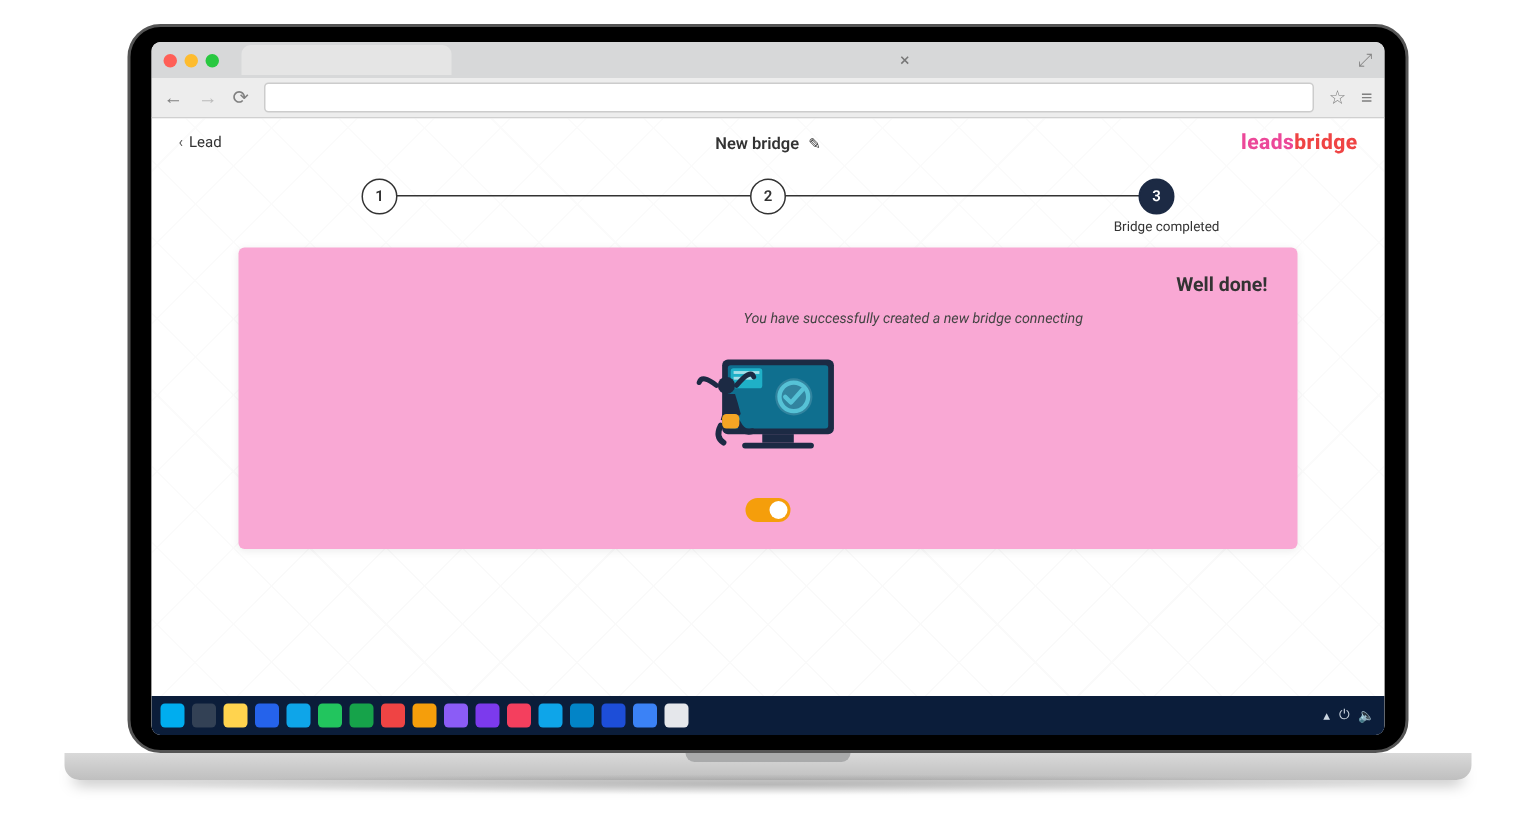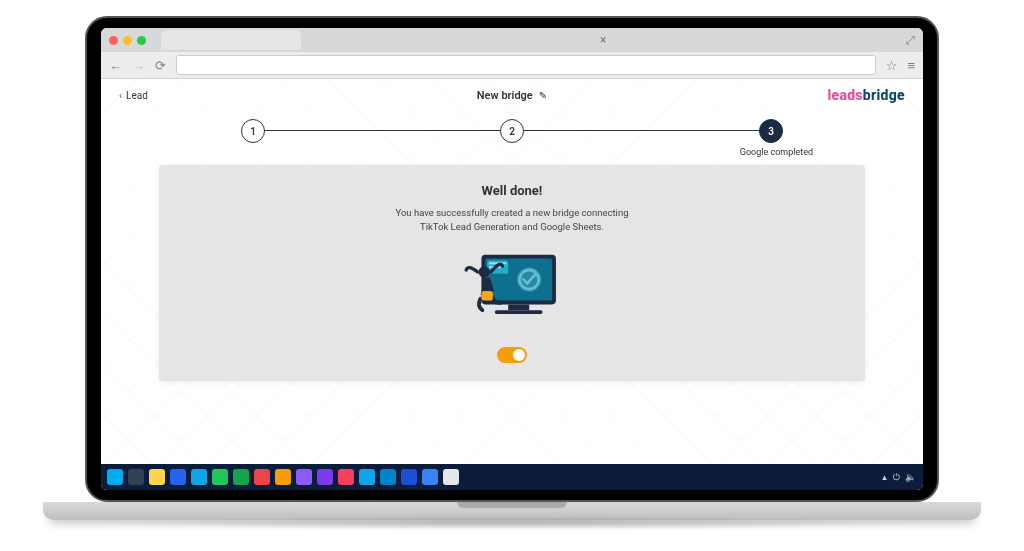--- a/index.html
+++ b/index.html
@@ -24,33 +24,33 @@
     repeating-linear-gradient(-45deg,#999 0 1px,transparent 1px 36px);
   }
   .topbar{position:relative;height:32px;display:flex;align-items:center;padding:0 18px;}
   .exit{display:flex;align-items:center;gap:4px;font-size:10px;color:#333;cursor:pointer;}
   .chev{font-size:10px;color:#555;}
   .title-wrap{position:absolute;left:0;right:0;text-align:center;pointer-events:none;}
   .title-inner{display:inline-flex;align-items:center;gap:6px;pointer-events:auto;}
   .title{font-size:11px;font-weight:600;}
   .pencil{font-size:10px;color:#333;cursor:pointer;}
   .brand{margin-left:auto;font-size:14px;font-weight:800;letter-spacing:.3px;}
-  .brand .b1{color:#ec4899;} .brand .b2{color:#0c4a6e;}
+  .brand .b1{color:#ec4899;} .brand .b2{color:#ef4444;}
   
   .stepper{position:relative;margin:8px 140px 0;}
   .step-line{position:absolute;left:12px;right:12px;top:11px;height:1px;background:#333;}
   .steps{display:flex;justify-content:space-between;position:relative;}
   .step{width:22px;height:22px;border-radius:50%;background:#fff;border:1px solid #333;display:flex;align-items:center;justify-content:center;font-size:10px;font-weight:600;color:#333;}
   .step.active{background:#1c2a44;border-color:#1c2a44;color:#fff;}
   .step-lbl{position:absolute;right:-30px;top:28px;font-size:9px;color:#333;white-space:nowrap;}
   .step-wrap{position:relative;}
   
-  .card{position:relative;margin:22px 58px 0;background:#e5e5e5;border-radius:4px;box-shadow:0 1px 6px rgba(0,0,0,.08);padding:14px 20px 18px;text-align:center;}
+  .card{position:relative;margin:22px 58px 0;background:#f9a8d4;border-radius:4px;box-shadow:0 1px 6px rgba(0,0,0,.08);padding:14px 20px 18px;text-align:right;}
   .h{font-size:13px;font-weight:700;margin:4px 0 8px;}
-  .p{font-size:9.5px;color:#444;line-height:1.5;margin:0 auto;max-width:420px;}
+  .p{font-size:9.5px;color:#444;line-height:1.5;margin:0 auto;max-width:420px;font-style:italic;}
   .illus{margin:14px auto 2px;width:118px;height:86px;position:relative;}
   .toggle-row{margin-top:12px;display:flex;align-items:center;justify-content:center;gap:10px;font-size:9.5px;color:#444;}
   .toggle{width:30px;height:16px;border-radius:10px;background:#f59e0b;position:relative;cursor:pointer;}
   .toggle::after{content:"";position:absolute;top:2px;right:2px;width:12px;height:12px;border-radius:50%;background:#fff;}
   
   .taskbar{height:26px;background:#0b1d3a;display:flex;align-items:center;padding:0 6px;gap:5px;}
   .tb-ic{width:16px;height:16px;border-radius:3px;}
   .tb-right{margin-left:auto;display:flex;align-items:center;gap:6px;color:#cbd5e1;font-size:9px;}
   
   .hinge{position:absolute;left:-42px;right:-42px;bottom:-6px;height:18px;background:linear-gradient(#d9d9d9,#bfbfbf);border-radius:0 0 10px 10px;box-shadow:0 8px 10px -6px rgba(0,0,0,.35);}
@@ -106,29 +106,28 @@
             <div class="step-line"></div>
             <div class="steps">
               <div class="step-wrap">
                   <div class="step">1</div>
                 </div>
               <div class="step-wrap">
                   <div class="step">2</div>
                 </div>
               <div class="step-wrap">
                 <div class="step active">3</div>
-                <div class="step-lbl">Google completed</div>
+                <div class="step-lbl">Bridge completed</div>
               </div>
             </div>
           </div>
 
           <div class="card">
             <div class="h">Well done!</div>
             <p class="p">You have successfully created a new bridge connecting</p>
-            <p class="p">TikTok Lead Generation and Google Sheets.</p>
 
             <div class="illus">
               <svg viewBox="0 0 120 90" width="118" height="86">
 
                 <rect x="28" y="6" width="78" height="52" rx="4" fill="#1c2a44"></rect>
                 <rect x="32" y="10" width="70" height="44" rx="2" fill="#0f6f8f"></rect>
 
                 <rect x="34" y="12" width="22" height="14" rx="2" fill="#1fb0c7"></rect>
                 <rect x="36" y="14" width="18" height="2" fill="#fff" opacity=".6"></rect>
                 <rect x="36" y="18" width="14" height="2" fill="#fff" opacity=".6"></rect>

